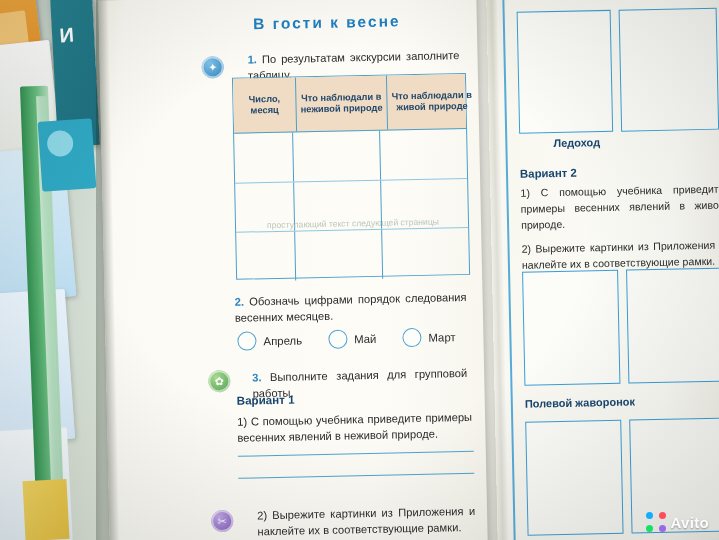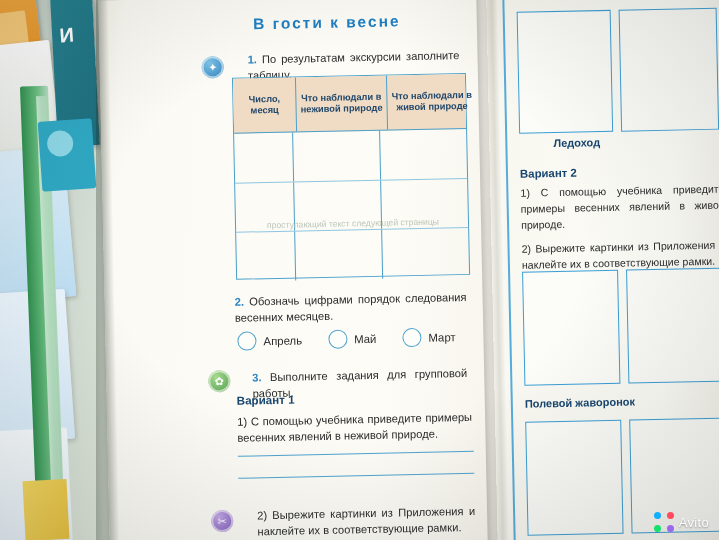--- a/index.html
+++ b/index.html
@@ -120,21 +120,21 @@
   .rt2{left:418px;top:250px;width:204px;}
 
   
   .wm{position:absolute;right:10px;bottom:8px;display:flex;align-items:center;gap:5px;opacity:.92;}
   .wm-dots{position:relative;width:20px;height:20px;}
   .wm-dots i{position:absolute;width:7px;height:7px;border-radius:50%;display:block;}
   .wm-dots i:nth-child(1){left:0;top:0;background:#0af;}
   .wm-dots i:nth-child(2){right:0;top:0;background:#ff4053;}
   .wm-dots i:nth-child(3){left:0;bottom:0;background:#04e061;}
   .wm-dots i:nth-child(4){right:0;bottom:0;background:#965eeb;}
-  .wm-text{color:#fff;font-size:13px;font-weight:400;letter-spacing:.3px;text-shadow:0 1px 2px rgba(0,0,0,.4);}
+  .wm-text{color:#fff;font-size:15px;font-weight:700;letter-spacing:.3px;text-shadow:0 1px 2px rgba(0,0,0,.4);}
 
   .shadowblur{position:absolute;left:96px;top:0;width:26px;height:540px;background:linear-gradient(90deg,rgba(40,50,40,.30),transparent);}
   .vign{position:absolute;inset:0;pointer-events:none;
     background:radial-gradient(ellipse at 48% 45%,rgba(255,255,255,0) 45%,rgba(40,45,40,.16) 100%);}
 </style>
 </head>
 <body>
 
 <div id="root">
   <div class="surface"></div>

